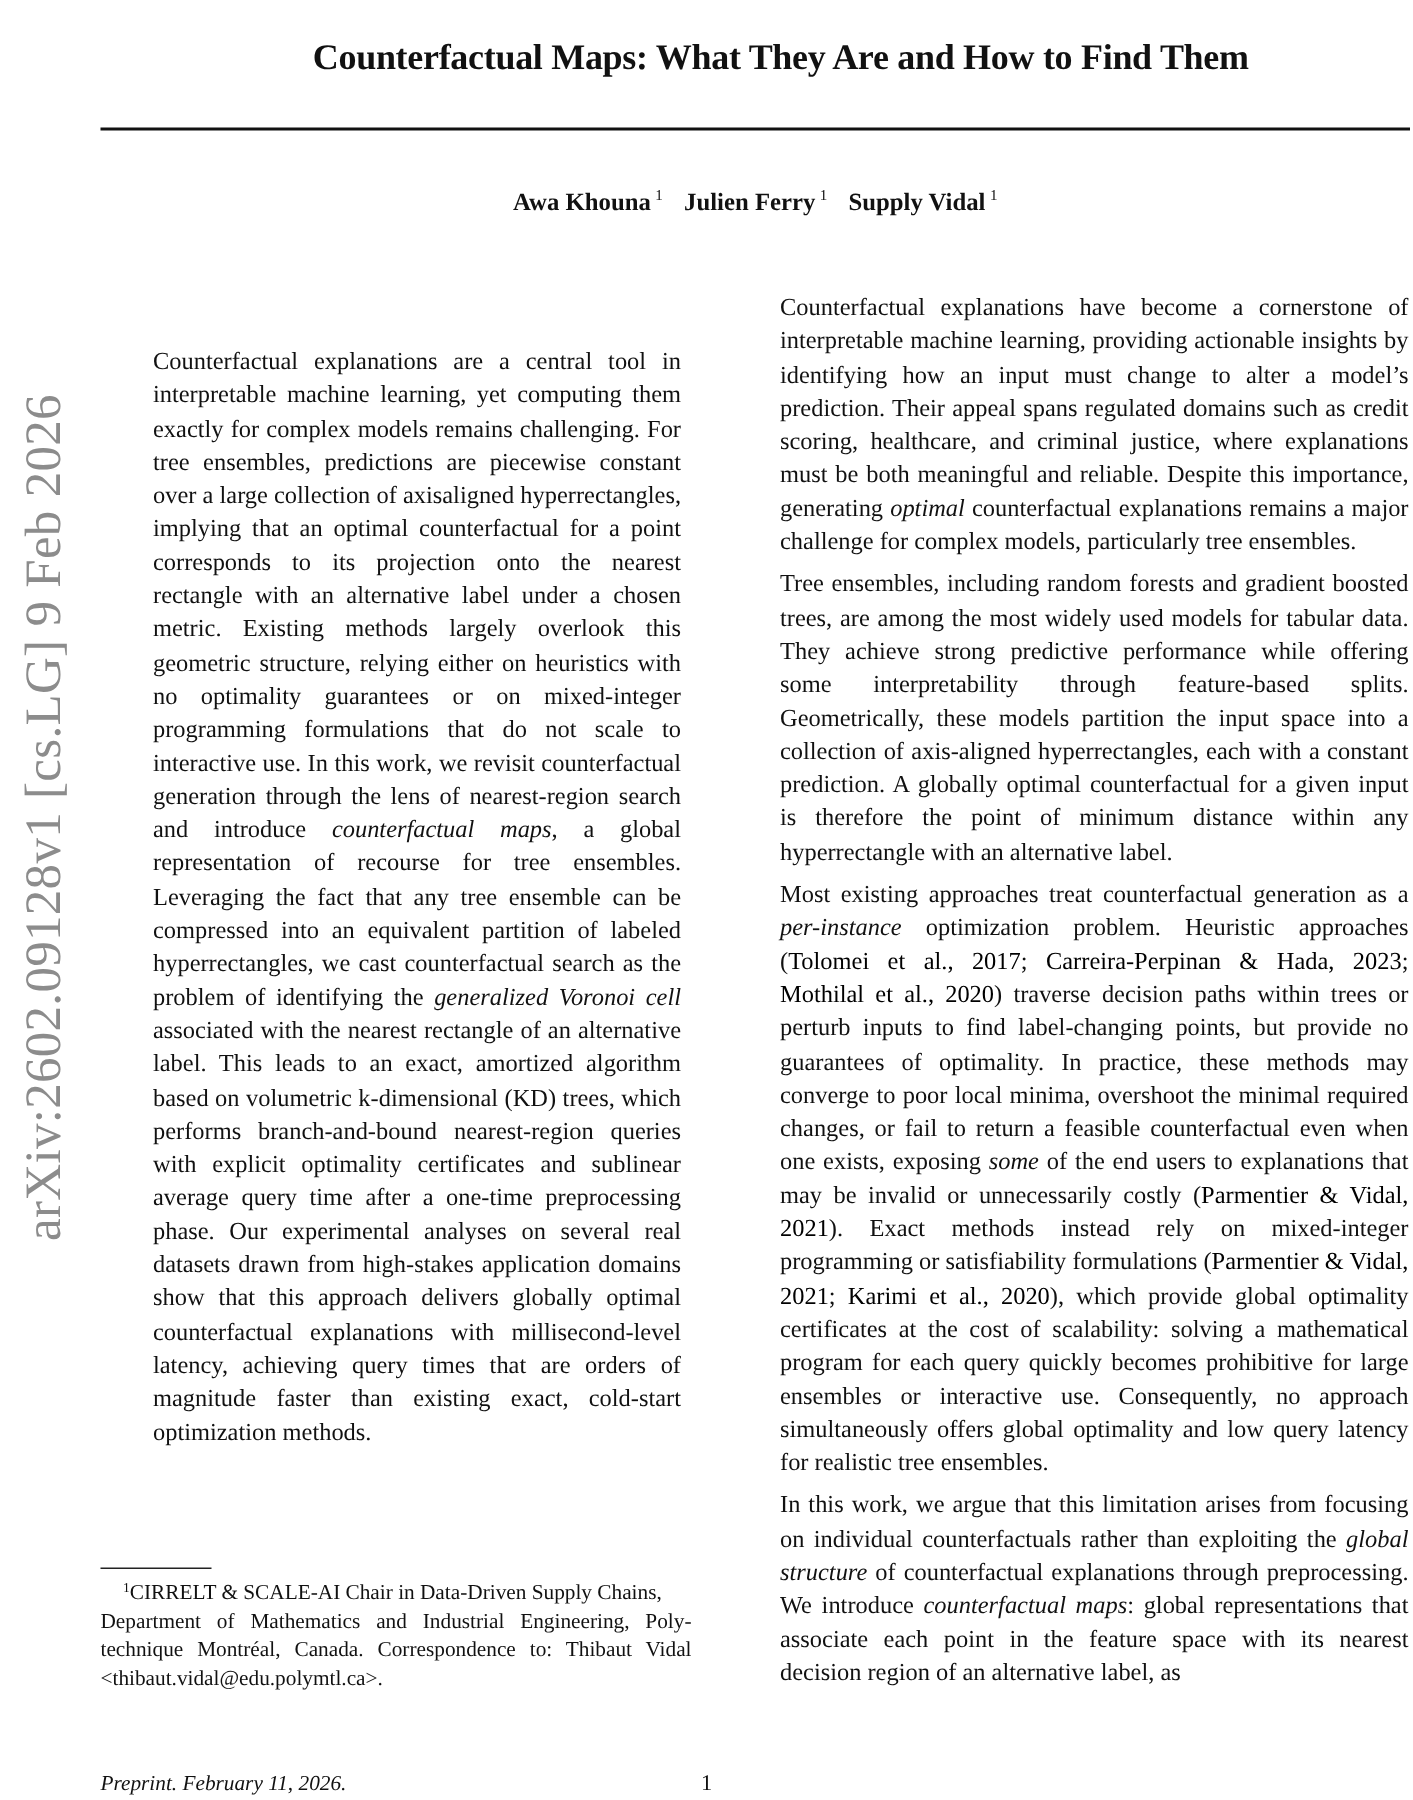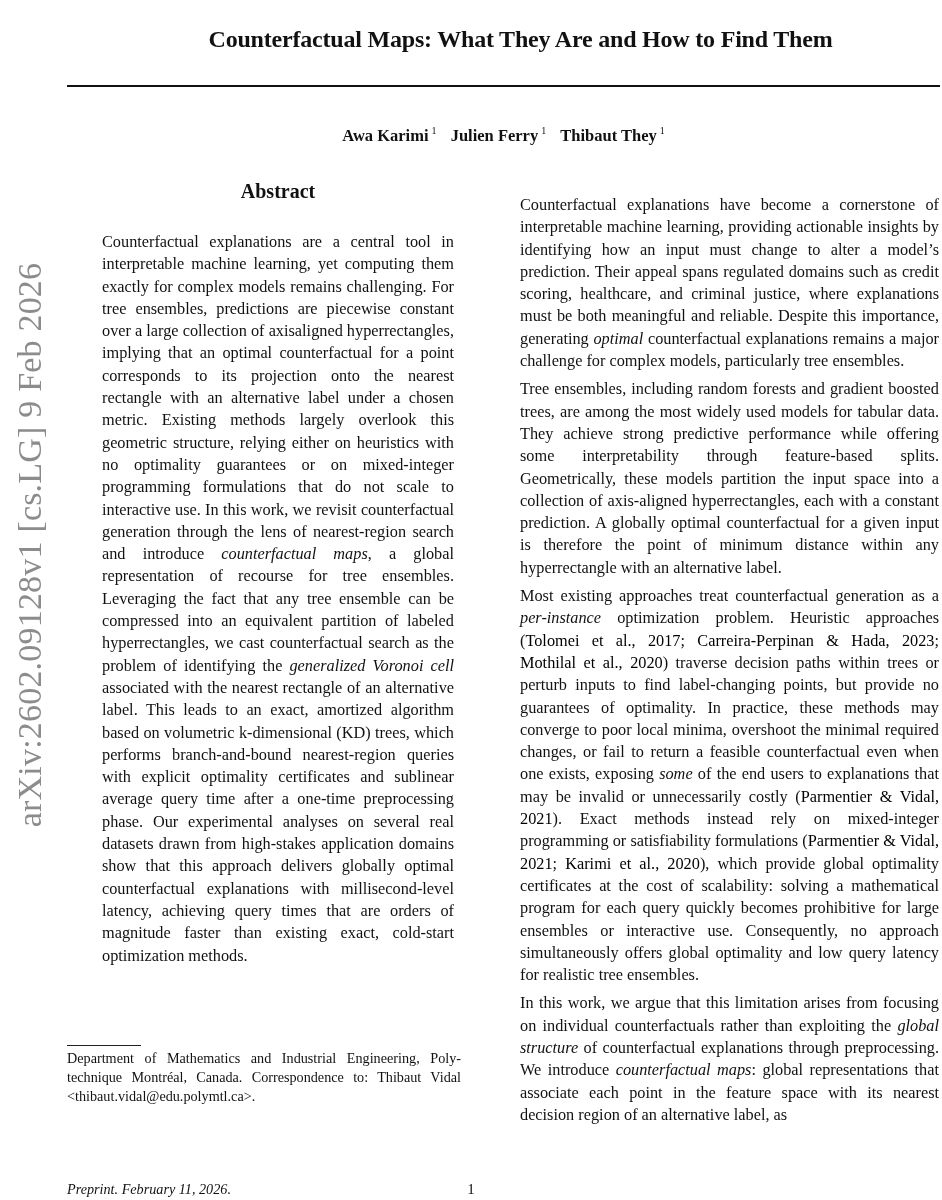--- a/index.html
+++ b/index.html
@@ -32,21 +32,21 @@
   .col-left { position: absolute; left: 102px; width: 352px; top: 180px; }
   .col-right { position: absolute; left: 520px; width: 419px; top: 180px; }
 
   h2 { margin: 0; font-weight: bold; font-size: 20px; }
   .abs-head { text-align: center; }
   p {
     margin: 0; font-size: 16.3px; line-height: 22.3px; text-align: justify;
     hyphens: manual;
     font-family: Liberation Serif, serif;
   }
-  .abs-text { margin-top: 28px; }
+  .abs-text { margin-top: 50px; }
   .intro-p1 { margin-top: 14px; }
   .para { margin-top: 6px; }
   em { font-style: italic; }
   .cite { color: #000000; }
 
   .footnote-rule {
     position: absolute; left: 67px; top: 1045px; width: 74px; height: 1px; background: #222;
   }
   .footnote {
     position: absolute; left: 67px; width: 394px; top: 1049px;
@@ -63,36 +63,35 @@
 </style>
 </head>
 <body>
 
 <div class="arxiv-stamp">arXiv:2602.09128v1  [cs.LG]  9 Feb 2026</div>
 
 <div class="title">Counterfactual Maps: What They Are and How to Find Them</div>
 <div class="title-rule"></div>
 
 <div class="authors">
-  <span class="author"><span>Awa Karimi</span><sup>1</sup></span>
+  <span class="author"><span>Awa Khouna</span><sup>1</sup></span>
   <span class="author"><span>Julien Ferry</span><sup>1</sup></span>
-  <span class="author"><span>Thibaut They</span><sup>1</sup></span>
+  <span class="author"><span>Supply Vidal</span><sup>1</sup></span>
 </div>
 
 <div class="col-left">
-  <h2 class="abs-head">Abstract</h2>
   <p class="abs-text"><span>Counterfactual explanations are a central tool in interpretable machine learning, yet comput­ing them exactly for complex models remains challenging. For tree ensembles, predictions are piecewise constant over a large collection of axis­aligned hyperrectangles, implying that an opti­mal counterfactual for a point corresponds to its projection onto the nearest rectangle with an al­ternative label under a chosen metric.  Existing methods largely overlook this geometric structure, relying either on heuristics with no optimality guarantees or on mixed-integer programming for­mulations that do not scale to interactive use. In this work, we revisit counterfactual generation through the lens of nearest-region search and in­troduce </span><em>counterfactual maps</em><span>, a global representa­tion of recourse for tree ensembles.  Leveraging the fact that any tree ensemble can be compressed into an equivalent partition of labeled hyperrectan­gles, we cast counterfactual search as the problem of identifying the </span><em>generalized Voronoi cell</em><span> asso­ciated with the nearest rectangle of an alternative label. This leads to an exact, amortized algorithm based on volumetric k-dimensional (KD) trees, which performs branch-and-bound nearest-region queries with explicit optimality certificates and sublinear average query time after a one-time pre­processing phase. Our experimental analyses on several real datasets drawn from high-stakes appli­cation domains show that this approach delivers globally optimal counterfactual explanations with millisecond-level latency, achieving query times that are orders of magnitude faster than existing exact, cold-start optimization methods.</span></p>
 </div>
 
 <div class="col-right">
   <p class="intro-p1"><span>Counterfactual explanations have become a cornerstone of interpretable machine learning, providing actionable in­sights by identifying how an input must change to alter a model’s prediction. Their appeal spans regulated domains such as credit scoring, healthcare, and criminal justice, where explanations must be both meaningful and reliable. Despite this importance, generating </span><em>optimal</em><span> counterfactual explanations remains a major challenge for complex models, particularly tree ensembles.</span></p>
   <p class="para">Tree ensembles, including random forests and gradient boosted trees, are among the most widely used models for tabular data.  They achieve strong predictive performance while offering some interpretability through feature-based splits. Geometrically, these models partition the input space into a collection of axis-aligned hyperrectangles, each with a constant prediction.  A globally optimal counterfactual for a given input is therefore the point of minimum distance within any hyperrectangle with an alternative label.</p>
   <p class="para"><span>Most existing approaches treat counterfactual generation as a </span><em>per-instance</em><span> optimization problem. Heuristic approaches (</span><a class="cite">Tolomei et al., 2017</a><span>; </span><a class="cite">Carreira-Perpinan &amp; Hada, 2023</a><span>; </span><a class="cite">Mothilal et al., 2020</a><span>) traverse decision paths within trees or perturb inputs to find label-changing points, but provide no guarantees of optimality. In practice, these methods may converge to poor local minima, overshoot the minimal re­quired changes, or fail to return a feasible counterfactual even when one exists, exposing </span><em>some</em><span> of the end users to explanations that may be invalid or unnecessarily costly (</span><a class="cite">Parmentier &amp; Vidal, 2021</a><span>). Exact methods instead rely on mixed-integer programming or satisfiability formulations (</span><a class="cite">Parmentier &amp; Vidal, 2021</a><span>; </span><a class="cite">Karimi et al., 2020</a><span>), which pro­vide global optimality certificates at the cost of scalability: solving a mathematical program for each query quickly be­comes prohibitive for large ensembles or interactive use. Consequently, no approach simultaneously offers global op­timality and low query latency for realistic tree ensembles.</span></p>
   <p class="para"><span>In this work, we argue that this limitation arises from fo­cusing on individual counterfactuals rather than exploiting the </span><em>global structure</em><span> of counterfactual explanations through preprocessing. We introduce </span><em>counterfactual maps</em><span>: global representations that associate each point in the feature space with its nearest decision region of an alternative label, as</span></p>
 </div>
 
 <div class="footnote-rule"></div>
 <div class="footnote">
-  <span>Department of Mathematics and Industrial Engineering, Poly­technique Montréal, Canada. Correspondence to: Thibaut Vidal &lt;thibaut.vidal@edu.polymtl.ca&gt;.</span>
+  <span class="fn-first"><sup>1</sup><span>CIRRELT &amp; SCALE-AI Chair in Data-Driven Supply Chains,</span></span><span>Department of Mathematics and Industrial Engineering, Poly­technique Montréal, Canada. Correspondence to: Thibaut Vidal &lt;thibaut.vidal@edu.polymtl.ca&gt;.</span>
 </div>
 <div class="preprint">Preprint. February 11, 2026.</div>
 
 <div class="page-num">1</div>
 
 </body></html>

